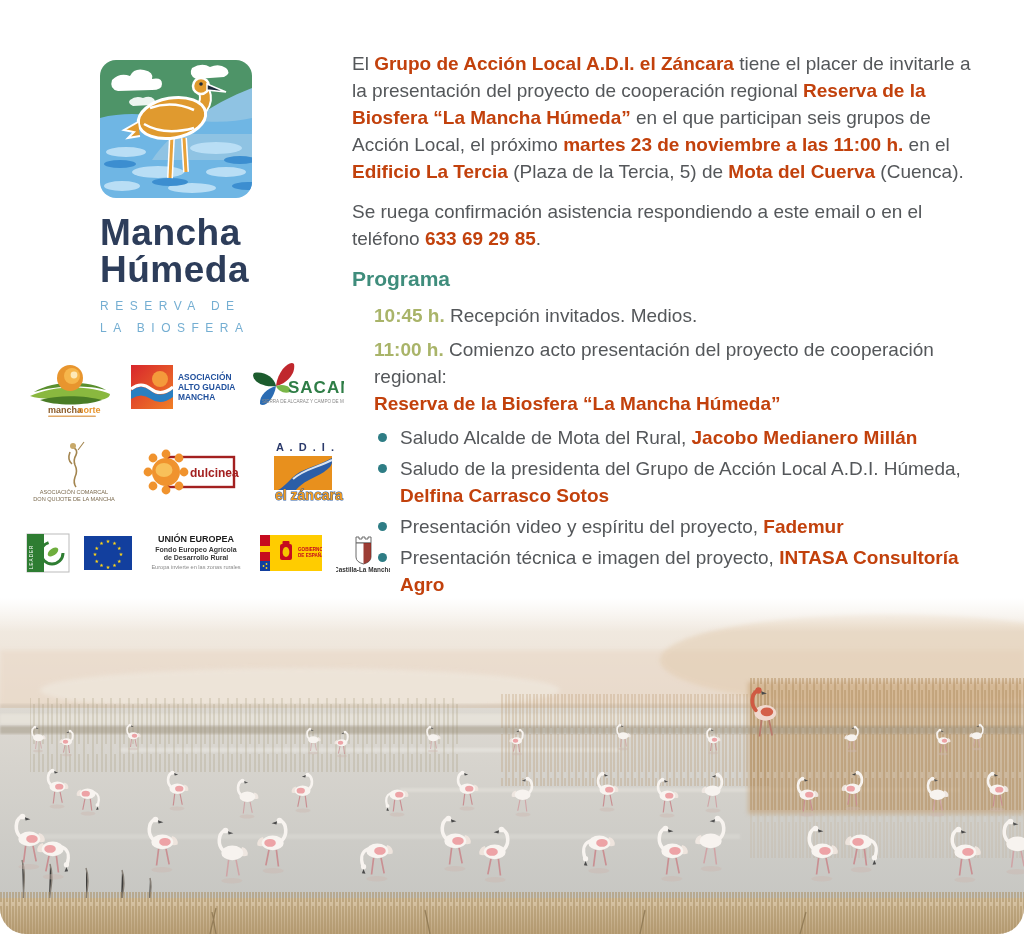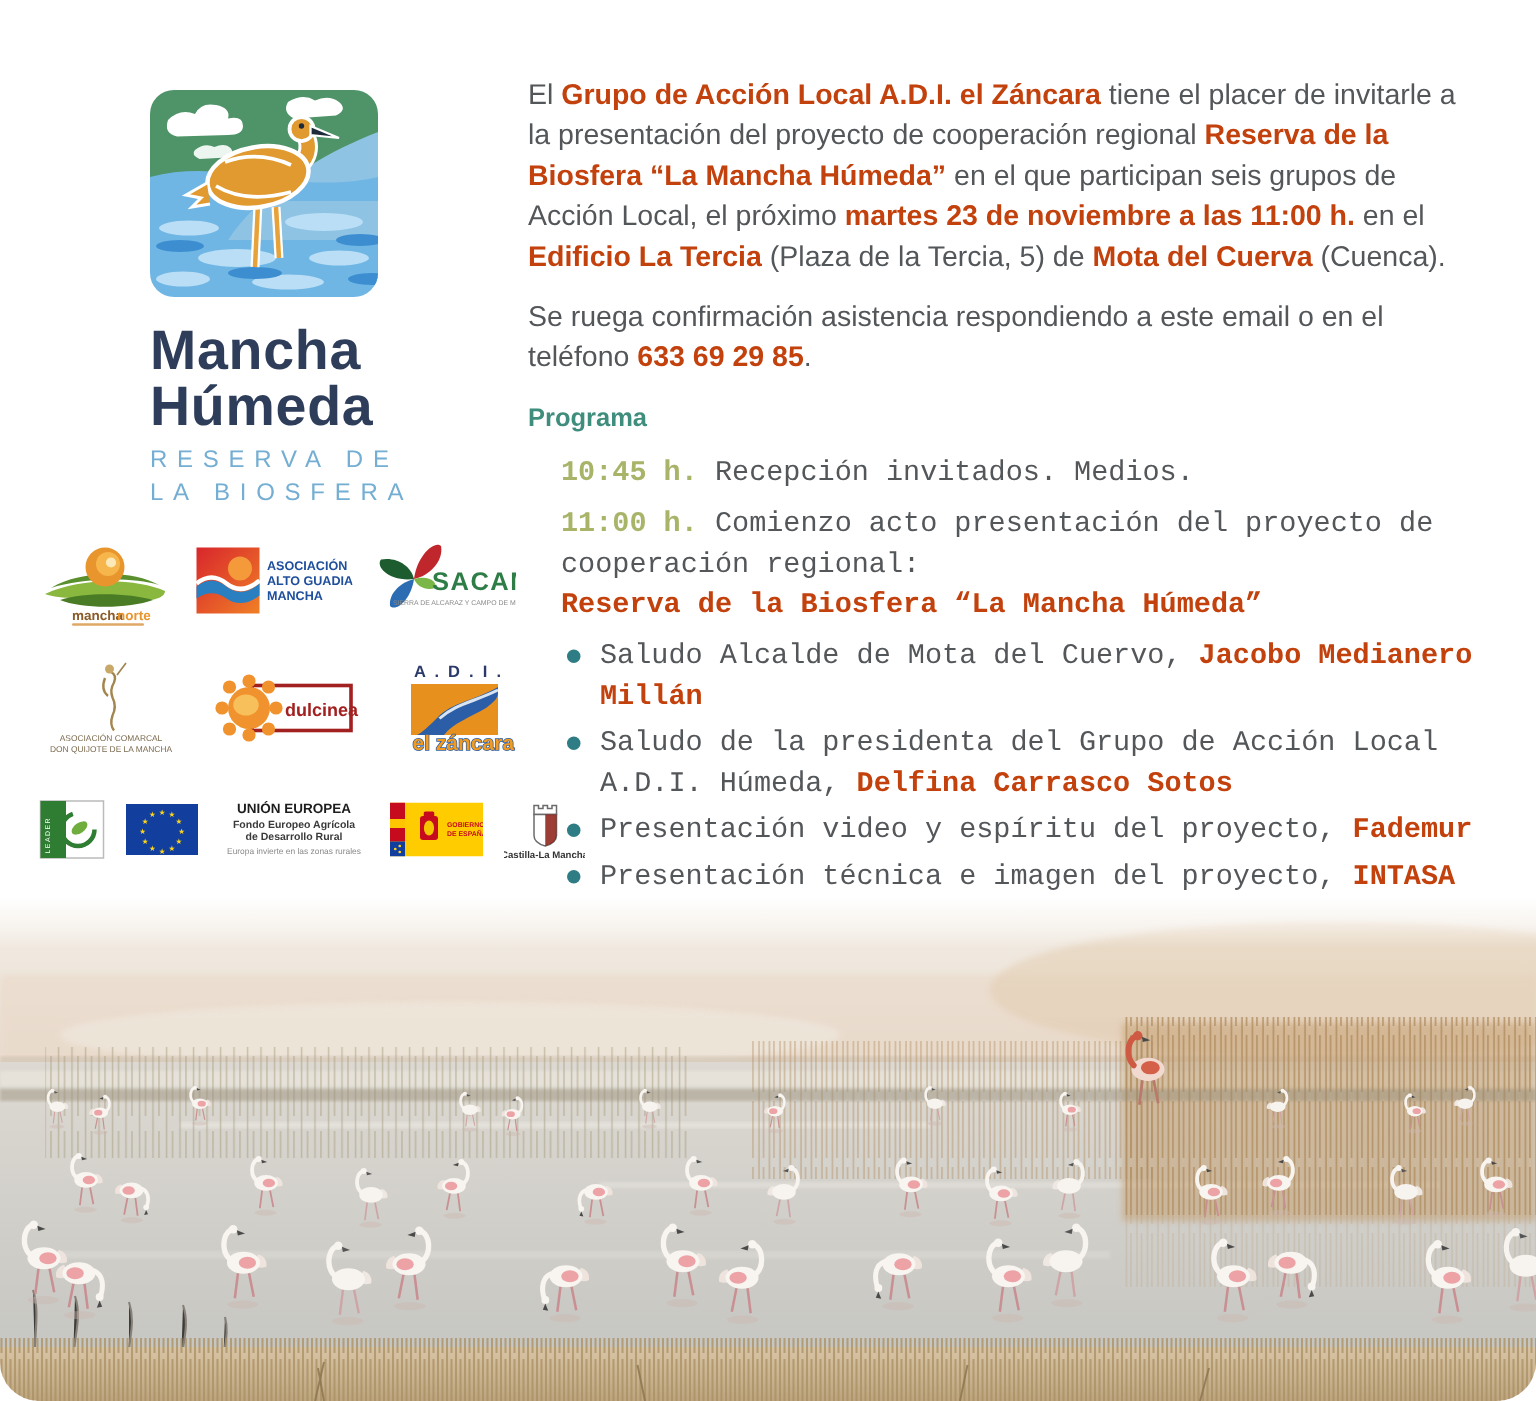--- a/index.html
+++ b/index.html
@@ -1,35 +1,35 @@
 <!DOCTYPE html>
 <html><head>
 <meta charset="utf-8">
 <style>
   html,body{margin:0;padding:0;}
   body{width:1024px;height:934px;background:#fff;font-family:"Liberation Sans",sans-serif;position:relative;overflow:hidden;}
   .page{position:absolute;inset:0;background:#fff;}
   
   .logo-block{position:absolute;left:100px;top:60px;width:215px;}
   .logo-title{font-weight:700;font-size:37px;line-height:37px;color:#2d3d5a;letter-spacing:.5px;margin-top:12px;}
-  .logo-sub{margin-top:7px;font-size:16px;line-height:22px;color:#74aed2;letter-spacing:6.5px;font-weight:400;}
+  .logo-sub{margin-top:7px;font-size:12px;line-height:22px;color:#74aed2;letter-spacing:6.5px;font-weight:400;}
   
   .sp-row{position:absolute;left:26px;width:318px;display:flex;justify-content:space-between;align-items:center;}
   .sp-row.r1{top:352px;height:70px;}
   .sp-row.r2{top:436px;height:72px;}
   .sp-row.r3{top:524px;height:58px;align-items:center;gap:14px;}
   .sp{display:flex;flex-direction:column;align-items:center;justify-content:center;}
   
   .content{position:absolute;left:352px;top:50px;width:636px;color:#54575a;font-size:19px;line-height:27px;}
   .content p{margin:0 0 13px;}
   .b{font-weight:700;color:#c2410c;}
   .i{}
-  h2.programa{color:#3f8d7c;font-size:17px;line-height:24px;margin:15px 0 11px;font-weight:700;}
+  h2.programa{color:#3f8d7c;font-size:21px;line-height:24px;margin:15px 0 11px;font-weight:700;}
   .program-list{padding-left:22px;}
-  .p-item{position:relative;margin:0 0 7px;font-family:Liberation Mono, monospace;}
+  .p-item{position:relative;margin:0 0 7px;}
   .p-item.bullet{padding-left:26px;margin-bottom:4px;}
   .p-item .dot{position:absolute;left:4px;top:9px;width:9px;height:9px;border-radius:50%;background:#2e7d85;}
   .p-item .time{color:#a9b469;font-weight:700;}
   .closing{margin-top:19px;}
   
   .photo{position:absolute;left:0;top:598px;width:1024px;height:336px;border-radius:0 0 26px 26px;overflow:hidden;}
   .photo-fade{position:absolute;left:0;top:0;width:100%;height:34px;background:linear-gradient(#ffffff,rgba(255,255,255,0));pointer-events:none;}
   svg text{font-family:"Liberation Sans",sans-serif;}
 </style>
 </head>
@@ -259,21 +259,21 @@
     </div>
   </div>
 
   <div class="content">
     <p><span>El </span><span class="b">Grupo de Acción Local A.D.I. el Záncara</span><span> tiene el placer de invitarle a la presentación del proyecto de cooperación regional </span><span class="b">Reserva de la Biosfera “La Mancha Húmeda”</span><span> en el que participan seis grupos de Acción Local, el próximo </span><span class="b">martes 23 de noviembre a las 11:00 h.</span><span> en el </span><span class="b">Edificio La Tercia</span><span> </span><span class="i">(Plaza de la Tercia, 5)</span><span> de </span><span class="b">Mota del Cuerva</span><span> (Cuenca).</span></p>
     <p><span>Se ruega confirmación asistencia respondiendo a este email o en el teléfono </span><span class="b">633 69 29 85</span><span>.</span></p>
     <h2 class="programa">Programa</h2>
     <div class="program-list">
         <div class="p-item"><span class="time">10:45 h.</span><span><span> Recepción invitados. Medios.</span></span></div>
         <div class="p-item"><span class="time">11:00 h.</span><span><span>  Comienzo acto presentación del proyecto de cooperación regional:</span><br><span class="b">Reserva de la Biosfera “La Mancha Húmeda”</span></span></div>
-        <div class="p-item bullet"><span class="dot"></span><span><span>Saludo Alcalde de Mota del Cuervo, </span><span class="b">Jacobo Medianero Millán</span></span></div>
+        <div class="p-item bullet"><span class="dot"></span><span><span>Saludo Alcalde de Mota del Rural, </span><span class="b">Jacobo Medianero Millán</span></span></div>
         <div class="p-item bullet"><span class="dot"></span><span><span>Saludo de la presidenta del Grupo de Acción Local A.D.I. Húmeda, </span><span class="b">Delfina Carrasco Sotos</span></span></div>
         <div class="p-item bullet"><span class="dot"></span><span><span>Presentación video y espíritu del proyecto, </span><span class="b">Fademur</span></span></div>
         <div class="p-item bullet"><span class="dot"></span><span><span>Presentación técnica e imagen del proyecto, </span><span class="b">INTASA Consultoría Agro</span></span></div>
         <div class="p-item"><span class="time">12:00 h.</span><span><span> Clausura a cargo del Delegado provincial de Agricultura de Cuenca ,</span><br><span class="b">Joaquín Cuadrado</span></span></div>
       </div>
     <p class="closing">Vino de la tierra,  posterior visita al entorno del centro.</p>
   </div>
 
   <div class="photo">
     <svg width="1024" height="336" viewBox="0 0 1024 336">

